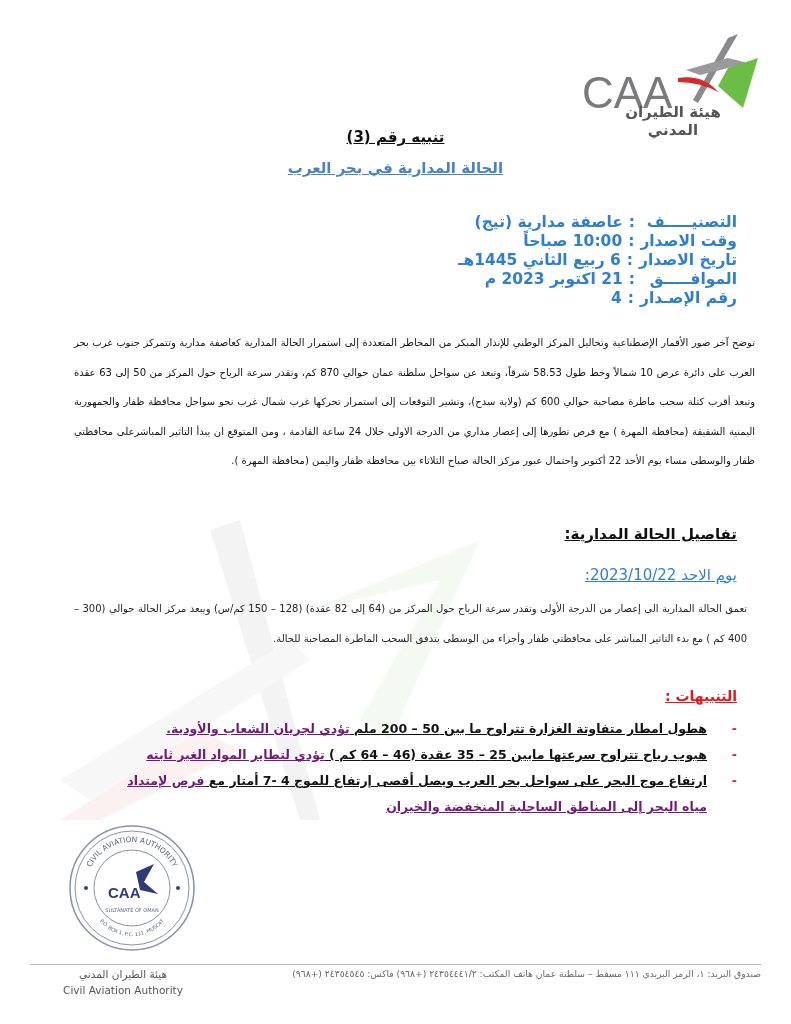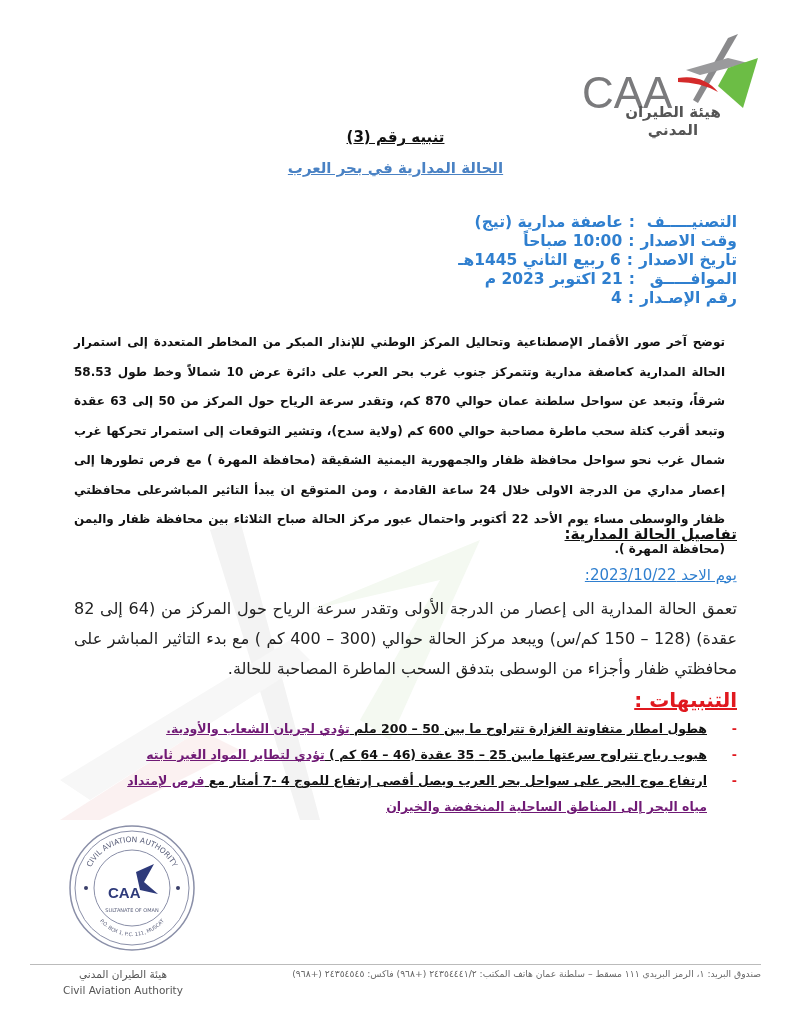--- a/index.html
+++ b/index.html
@@ -5,27 +5,27 @@
   html, body { margin:0; padding:0; background:#ffffff; }
   body { width:791px; height:1024px; position:relative; overflow:hidden; font-family:"DejaVu Sans", sans-serif; color:#111; }
   .watermark { position:absolute; left:60px; top:520px; width:420px; height:300px; pointer-events:none; }
   .logo { position:absolute; left:578px; top:18px; width:200px; height:112px; }
   .logo-ar { position:absolute; left:598px; top:103px; width:150px; text-align:center; font-size:15px; color:#555; direction:rtl; font-weight:bold; }
   .doc-title { position:absolute; left:0; width:791px; top:128px; text-align:center; font-size:15px; font-weight:bold; text-decoration:underline; direction:rtl; }
   .doc-subtitle { position:absolute; left:0; width:791px; top:159px; text-align:center; font-size:15px; color:#4a82c4; font-weight:bold; text-decoration:underline; direction:rtl; }
   .info { position:absolute; right:54px; top:213px; direction:rtl; color:#2f7fcf; font-weight:bold; font-size:15.5px; line-height:19px; }
   .info-row { display:flex; gap:6px; }
   .info-label { min-width:96px; }
-  .para { position:absolute; right:66px; left:74px; direction:rtl; text-align:justify; text-align-last:right; font-size:12px; font-weight:bold; line-height:29.5px; }
+  .para { position:absolute; right:36px; left:74px; direction:rtl; text-align:justify; text-align-last:right; font-size:10px; font-weight:normal; line-height:29.5px; }
   .p1 { top:328px; }
   .section-h { position:absolute; right:54px; direction:rtl; font-size:15px; font-weight:bold; text-decoration:underline; }
   .sh1 { top:525px; }
   .date-h { position:absolute; right:54px; top:566px; direction:rtl; font-size:15px; font-weight:normal; color:#2f7fcf; text-decoration:underline; }
-  .p2 { position:absolute; right:54px; left:74px; top:594px; direction:rtl; text-align:justify; text-align-last:right; font-size:16px; line-height:30px; font-weight:normal; color:#222; }
-  .alerts-h { position:absolute; right:54px; top:688px; direction:rtl; font-size:20px; font-weight:bold; color:#e0191f; text-decoration:underline; }
+  .p2 { position:absolute; right:44px; left:74px; top:594px; direction:rtl; text-align:justify; text-align-last:right; font-size:10px; line-height:30px; font-weight:normal; color:#222; }
+  .alerts-h { position:absolute; right:54px; top:688px; direction:rtl; font-size:14px; font-weight:bold; color:#e0191f; text-decoration:underline; }
   .alerts { position:absolute; right:54px; left:100px; top:716px; direction:rtl; font-size:12.5px; font-weight:bold; }
   .alert { position:relative; padding-right:30px; line-height:26px; }
   .alert .dash { position:absolute; right:0; top:0; color:#e0191f; }
   .alert .black { text-decoration:underline; color:#111; }
   .alert .red { text-decoration:underline; color:#701a75;text-align:center; }
   .stamp { position:absolute; left:68px; top:824px; width:128px; height:128px; }
   .footer-line { position:absolute; left:30px; right:30px; top:964px; height:1px; background:#bbb; }
   .footer-left { position:absolute; left:58px; top:966px; width:130px; text-align:center; color:#555; font-size:10.5px; line-height:16px; }
   .footer-right { position:absolute; right:30px; top:966px; color:#666; font-size:9.2px; line-height:16px; text-align:right; }
   .footer-right .ar { direction:rtl; }

